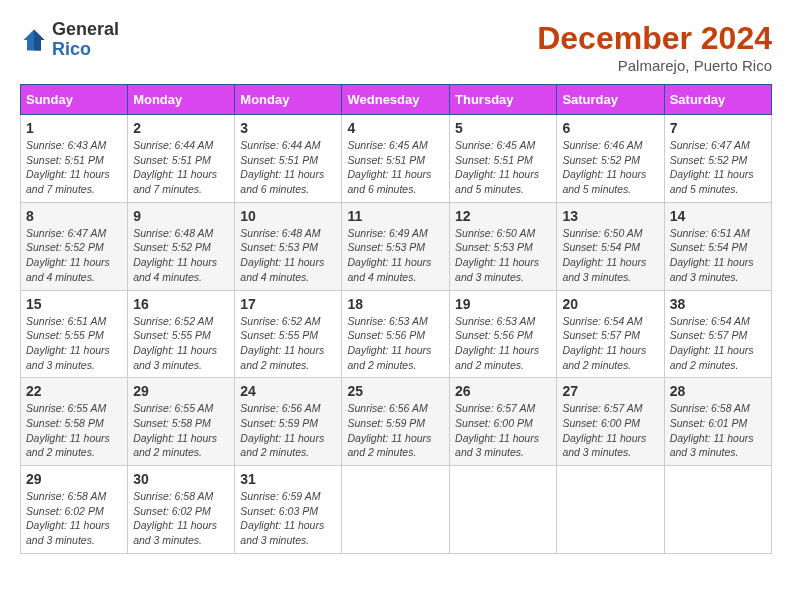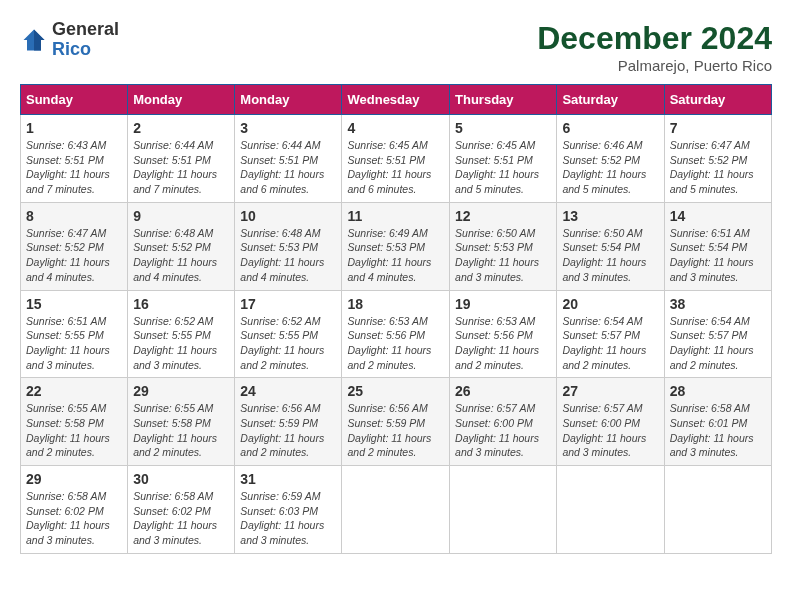--- a/index.html
+++ b/index.html
@@ -33,33 +33,33 @@
     .logo-icon {
       width: 28px;
       height: 28px;
     }
     .title-area {
       text-align: right;
     }
     .month-title {
       font-size: 32px;
       font-weight: bold;
-      color: #14532d;
+      color: #c2410c;
     }
     .location-title {
       font-size: 15px;
       color: #555;
     }
     table {
       width: 100%;
       border-collapse: collapse;
       font-size: 11px;
     }
     thead tr th {
-      background-color: #be185d;
+      background-color: #d946ef;
       color: #fff;
       padding: 7px 5px;
       text-align: left;
       font-size: 13px;
       font-weight: bold;
       border: 1px solid #1e5a9c;
     }
     tbody tr td {
       border: 1px solid #ccc;
       vertical-align: top;

